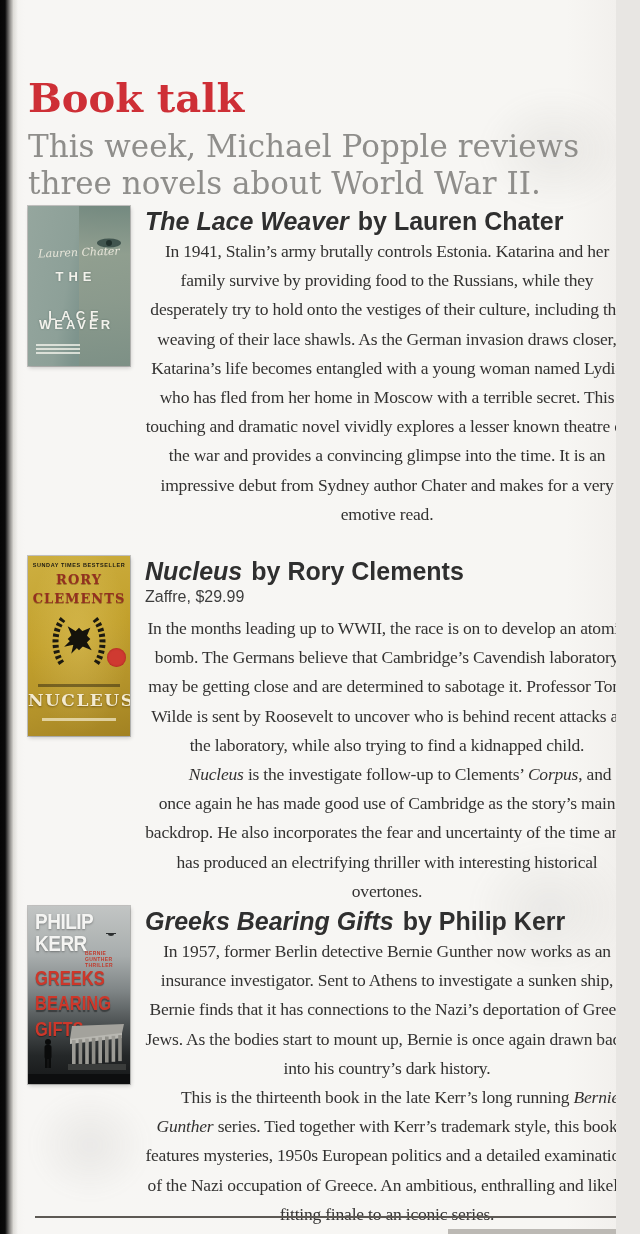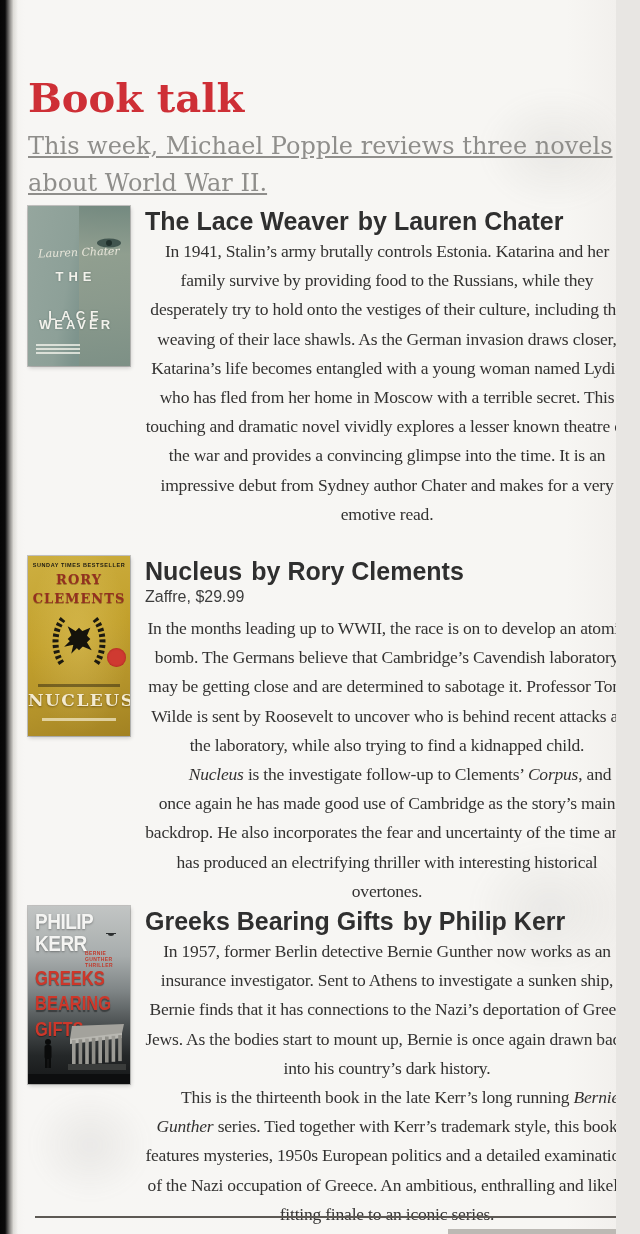--- a/index.html
+++ b/index.html
@@ -16,32 +16,32 @@
   .bottom-bar{position:absolute;left:448px;top:1229px;width:174px;height:5px;background:#bcb9b4;}
   .ghost{position:absolute;background:radial-gradient(ellipse at center,rgba(120,118,115,.10),rgba(120,118,115,0) 70%);filter:blur(6px);}
   .g1{left:480px;top:90px;width:150px;height:120px;}
   .g2{left:470px;top:840px;width:160px;height:140px;}
   .g3{left:30px;top:1090px;width:120px;height:110px;}
 
   
   header{position:absolute;left:28px;top:76px;width:585px;}
   h1{margin:0;font-family:"DejaVu Serif",serif;font-weight:bold;font-size:40px;line-height:44px;
      color:#ce2f36;letter-spacing:0;}
-  .subtitle{margin:8px 0 0 0;font-family:"DejaVu Serif",serif;font-size:24px;line-height:37px;
-     color:#8f8e8b;max-width:585px;text-decoration:underline;}
+  .subtitle{margin:8px 0 0 0;font-family:"DejaVu Serif",serif;font-size:31px;line-height:37px;
+     color:#8f8e8b;max-width:585px;}
 
   
   main{position:absolute;left:0;top:0;width:640px;height:1234px;}
   .review{position:absolute;left:28px;display:flex;align-items:flex-start;}
   .review:nth-child(1){top:206px;}
   .review:nth-child(2){top:556px;}
   .review:nth-child(3){top:906px;}
   .rtext{margin-left:15px;width:484px;}
   h2{margin:0 0 1px 0;font-size:25px;line-height:30px;color:#2f2f2f;font-weight:bold;}
-  h2 .t{}
+  h2 .t{font-style:italic;}
   h2 .a{margin-left:9px;}
   .pub{margin:1px 0 7px 0;font-size:16px;line-height:20px;color:#3d3d3d;}
   .body p{margin:0;font-family:"Liberation Serif","DejaVu Serif",serif;font-size:17.5px;
      line-height:29.2px;color:#333231;letter-spacing:-0.2px;text-align:center;}
   .body p.indent{text-indent:26px;}
 
   
   .cover{position:relative;flex:none;width:102px;overflow:hidden;
      box-shadow:0 0 0 1px rgba(40,40,40,.25),1px 2px 4px rgba(0,0,0,.18);}
 

